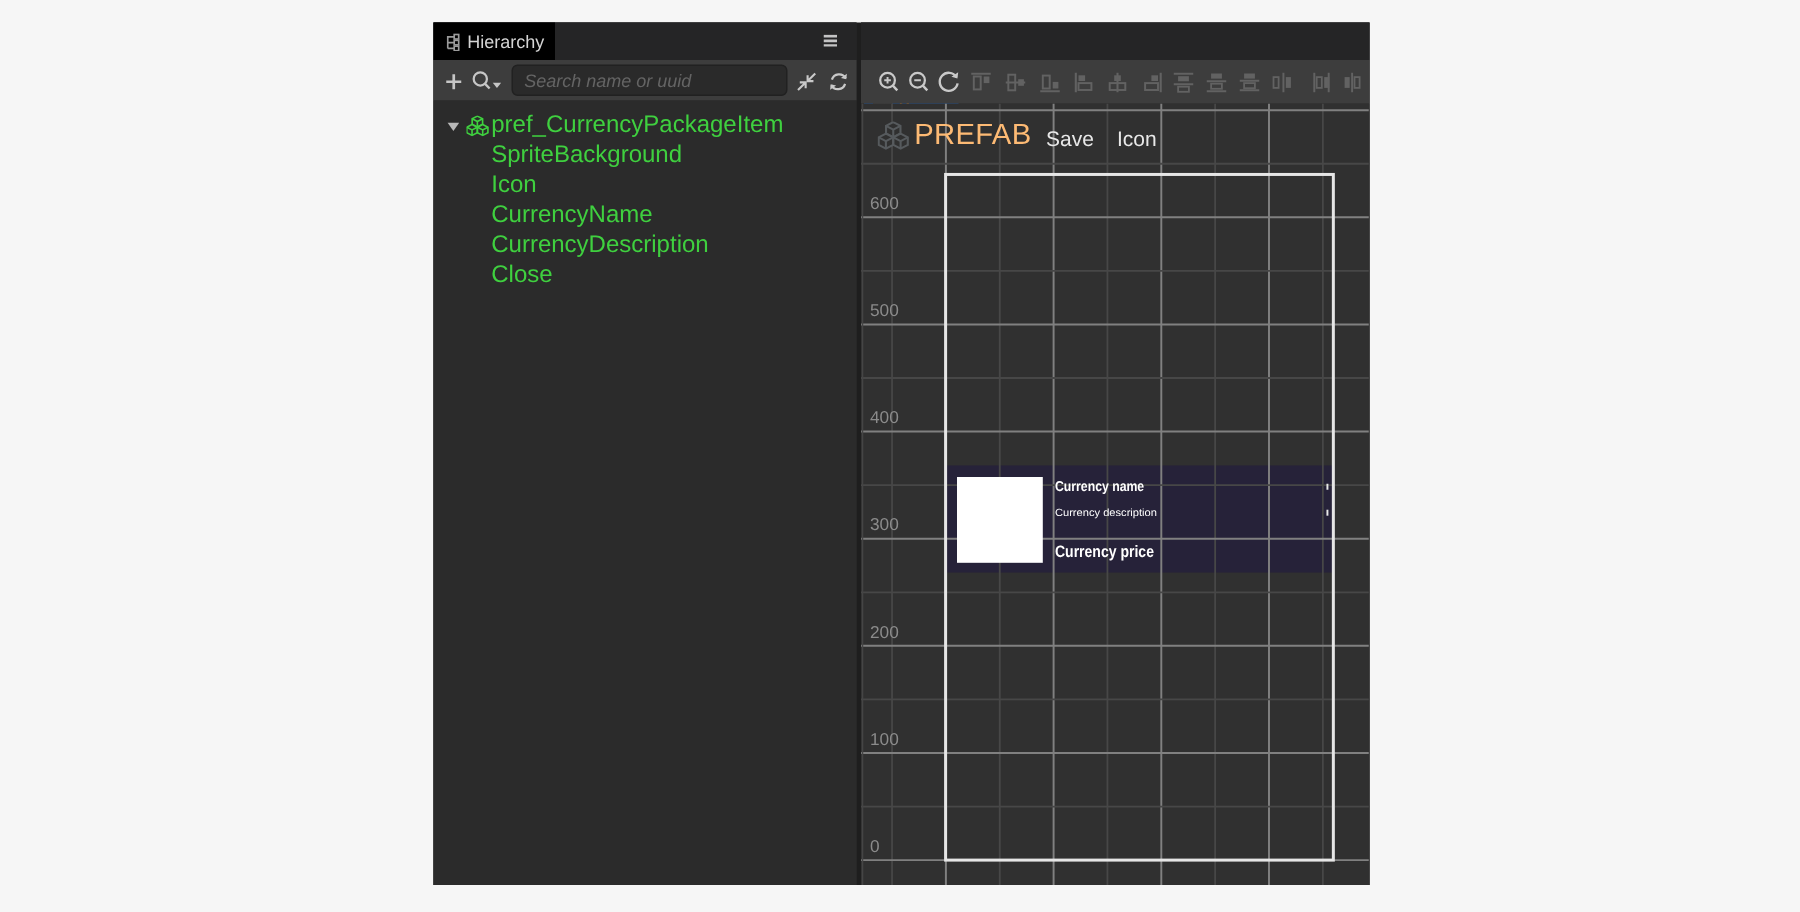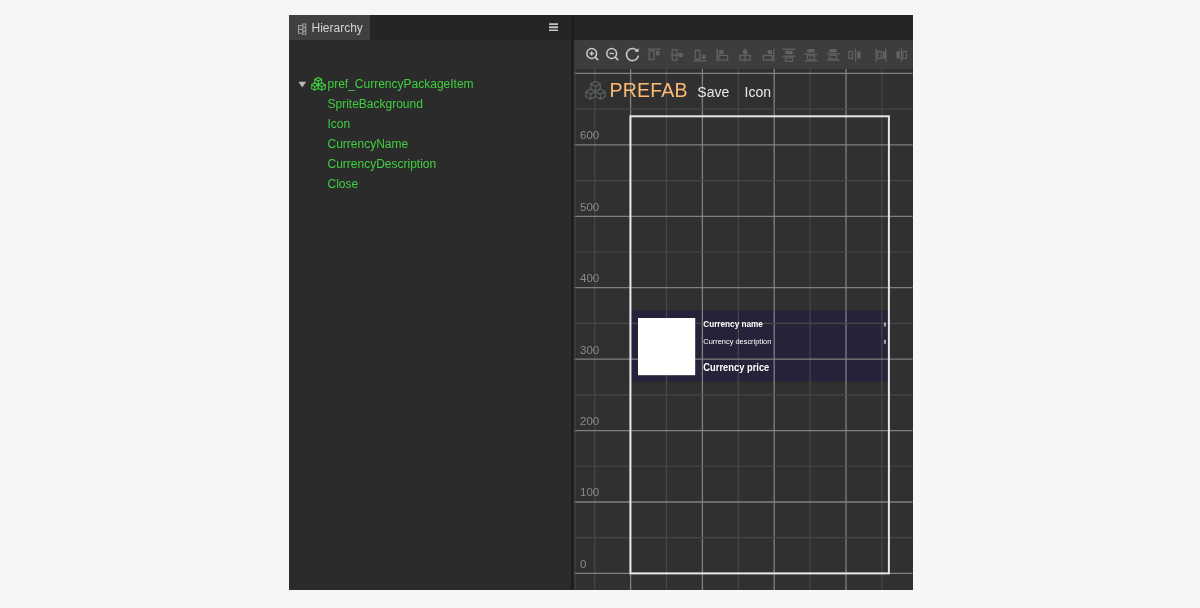--- a/index.html
+++ b/index.html
@@ -1,23 +1,23 @@
 <!DOCTYPE html>
 <html><head><meta charset="utf-8">
 <style>
   html,body { margin:0; padding:0; }
   body { width:1200px; height:608px; background:#f6f6f6;
          font-family:"Liberation Sans", sans-serif; overflow:hidden; }
   .abs { position:absolute; }
   #app { position:absolute; left:288.5px; top:15px; width:624px; height:575px; background:#1e1e1e; }
-  .green { color:#3fd03f; font-size:12px; line-height:14px; white-space:nowrap; }
+  .green { color:#3fd03f; font-size:16px; line-height:14px; white-space:nowrap; }
   
   #hier { position:absolute; left:0; top:0; width:282.5px; height:575px; background:#2b2b2b; }
   #hier .tabbar { position:absolute; left:0; top:0; width:100%; height:25px; background:#252526; }
-  #hier .tab { position:absolute; left:0; top:0; width:81.5px; height:25px; background:#404040; }
+  #hier .tab { position:absolute; left:0; top:0; width:81.5px; height:25px; background:#000000; }
   #hier .toolbar { position:absolute; left:0; top:25px; width:100%; height:26.5px; background:#3d3d3d; }
   #hier .tree { position:absolute; left:0; top:51.5px; width:100%; height:523.5px; background:#2b2b2b; }
   .tabtxt { position:absolute; font-size:12px; color:#d4d4d4; top:6px; white-space:nowrap; }
   #search { position:absolute; left:52px; top:2.5px; width:184px; height:21.5px; background:#2a2a2a;
              border:1px solid #212121; border-radius:4px; box-sizing:border-box; }
   #search span { position:absolute; left:8px; top:3px; font-size:12px; font-style:italic; color:#646464; white-space:nowrap; }
   
   #scene { position:absolute; left:285.5px; top:0; width:338.5px; height:575px; background:#303030; }
   #scene .tabbar { position:absolute; left:0; top:0; width:100%; height:25px; background:#252526; }
   #scene .tab { position:absolute; left:1.5px; top:0; width:63.5px; height:25px; background:#1c64c6;margin-top:44px; }
@@ -38,20 +38,43 @@
                 <path d="M2.5 2 V10.4 M2.5 2.6 H6.8 M2.5 6.4 H6.8 M2.5 10.2 H6.8"></path>
                 <rect x="6.8" y="1" width="3" height="3"></rect>
                 <rect x="6.8" y="4.9" width="3" height="3"></rect>
                 <rect x="6.8" y="8.8" width="3" height="3"></rect>
               </g>
             </svg></div>
         <div class="tabtxt" style="left:23px">Hierarchy</div>
       </div>
       <svg class="abs" style="left:260px;top:7.5px" width="9.5" height="8.5" viewBox="0 0 9.5 8.5">
           <path d="M0 1.1 H9.5 M0 4.25 H9.5 M0 7.4 H9.5" stroke="#c4c4c4" stroke-width="1.9"></path>
+        </svg>
+    </div>
+    <div class="toolbar" style="position:absolute">
+      <svg class="abs" style="left:8.5px;top:8.5px" width="11" height="11" viewBox="0 0 11 11">
+          <path d="M5.5 0.5 V10.5 M0.5 5.5 H10.5" stroke="#c6c6c6" stroke-width="1.8"></path>
+        </svg>
+        <svg class="abs" style="left:25.5px;top:6.5px" width="22" height="15" viewBox="0 0 22 15">
+          <circle cx="6.2" cy="5.6" r="4.4" fill="none" stroke="#c6c6c6" stroke-width="1.5"></circle>
+          <line x1="9.4" y1="8.9" x2="12.4" y2="12" stroke="#c6c6c6" stroke-width="1.6"></line>
+          <path d="M14.5 8.2 l5.6 0 l-2.8 3.4 Z" fill="#c6c6c6"></path>
+        </svg>
+      <div id="search">
+          <span>Search name or uuid</span>
+        </div>
+      <svg class="abs" style="left:242px;top:7.5px" width="13.5" height="13" viewBox="0 0 13.5 13">
+          <path d="M12.5 1 L7.6 5.9 M7.4 2.2 L7.4 6.1 L11.3 6.1" stroke="#c9c9c9" stroke-width="1.4" fill="none"></path>
+          <path d="M1 12 L5.9 7.1 M2.2 6.9 L6.1 6.9 L6.1 10.8" stroke="#c9c9c9" stroke-width="1.4" fill="none"></path>
+        </svg>
+        <svg class="abs" style="left:263.5px;top:7.5px" width="14" height="13" viewBox="0 0 14 13">
+          <path d="M11.8 4.2 A5 5 0 0 0 2.6 5.1" fill="none" stroke="#c9c9c9" stroke-width="1.5"></path>
+          <path d="M12.6 1.2 L12.2 4.9 L8.6 4" fill="#c9c9c9"></path>
+          <path d="M2.2 8.8 A5 5 0 0 0 11.4 7.9" fill="none" stroke="#c9c9c9" stroke-width="1.5"></path>
+          <path d="M1.4 11.8 L1.8 8.1 L5.4 9" fill="#c9c9c9"></path>
         </svg>
     </div>
     <div class="tree">
         <div class="abs" style="left:22.5px;top:10.5px"><svg width="14.5" height="14" viewBox="0 0 20 19">
             <path d="M10,0.4 L14.8,2.9 L14.8,7.9 L10,10.4 L5.2,7.9 L5.2,2.9 Z" fill="#2b2b2b" stroke="#3fd03f" stroke-width="1.5" stroke-linejoin="miter"></path>
             <path d="M5.2,2.9 L10,5.4 L14.8,2.9 M10,5.4 L10,10.4" fill="none" stroke="#3fd03f" stroke-width="1.5" stroke-linejoin="miter"></path>
             <path d="M5.1,8.1 L9.9,10.6 L9.9,15.6 L5.1,18.1 L0.3,15.6 L0.3,10.6 Z" fill="#2b2b2b" stroke="#3fd03f" stroke-width="1.5" stroke-linejoin="miter"></path>
             <path d="M0.3,10.6 L5.1,13.1 L9.9,10.6 M5.1,13.1 L5.1,18.1" fill="none" stroke="#3fd03f" stroke-width="1.5" stroke-linejoin="miter"></path>
             <path d="M14.9,8.1 L19.7,10.6 L19.7,15.6 L14.9,18.1 L10.1,15.6 L10.1,10.6 Z" fill="#2b2b2b" stroke="#3fd03f" stroke-width="1.5" stroke-linejoin="miter"></path>
             <path d="M10.1,10.6 L14.9,13.1 L19.7,10.6 M14.9,13.1 L14.9,18.1" fill="none" stroke="#3fd03f" stroke-width="1.5" stroke-linejoin="miter"></path>

